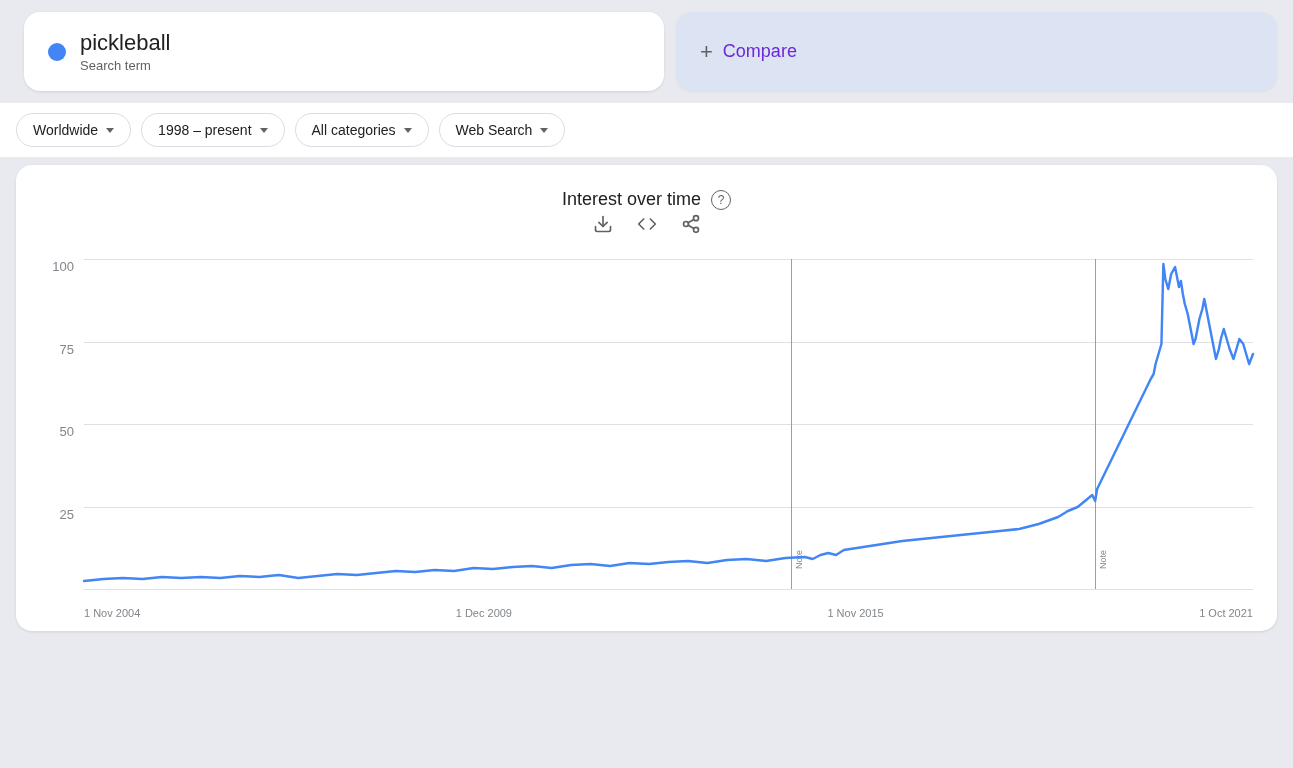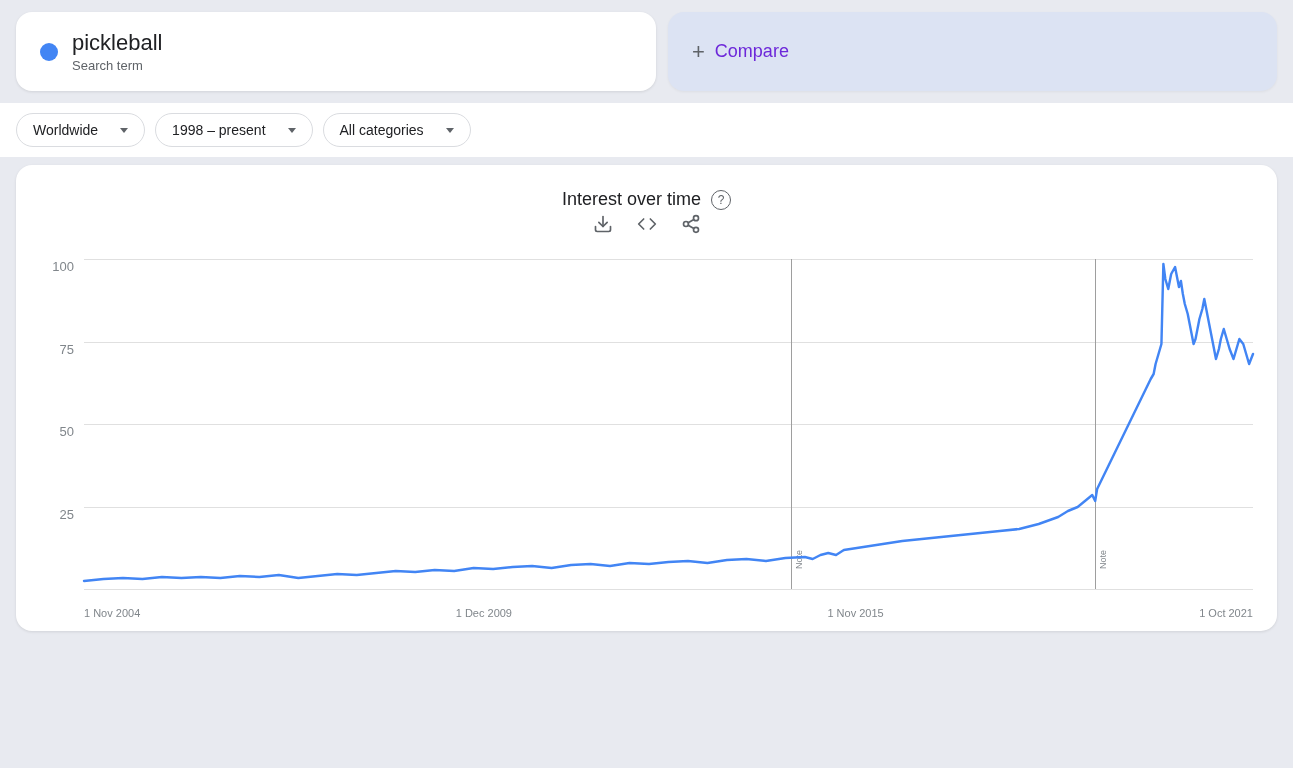--- a/index.html
+++ b/index.html
@@ -19,20 +19,21 @@
 
     .search-term-card {
       background: #fff;
       border-radius: 16px;
       padding: 18px 24px;
       display: flex;
       align-items: center;
       gap: 14px;
       flex: 0 0 640px;
       box-shadow: 0 1px 3px rgba(0,0,0,0.1);
+      margin-left: 8px;
     }
 
     .term-dot {
       width: 18px;
       height: 18px;
       border-radius: 50%;
       background: #4285f4;
       flex-shrink: 0;
     }
 
@@ -81,21 +82,21 @@
       display: flex;
       gap: 10px;
       padding: 10px 16px;
       background: #fff;
       margin: 0 0 8px 0;
     }
 
     .filter-btn {
       display: flex;
       align-items: center;
-      gap: 20px;
+      gap: 6px;
       border: 1px solid #dadce0;
       border-radius: 24px;
       padding: 8px 16px;
       background: #fff;
       font-size: 14px;
       color: #202124;
       cursor: pointer;
       font-family: inherit;
     }
 
@@ -271,20 +272,24 @@
   <button class="filter-btn">
     <span>Worldwide</span>
     <span class="chevron"></span>
   </button>
   <button class="filter-btn">
     <span>1998 – present</span>
     <span class="chevron"></span>
   </button>
   <button class="filter-btn">
     <span>All categories</span>
+    <span class="chevron"></span>
+  </button>
+  <button class="filter-btn">
+    <span>Web Search</span>
     <span class="chevron"></span>
   </button>
 </div>
 
 <div class="main-content">
   <div class="chart-header">
     <div class="chart-title-group">
       <span class="chart-title">Interest over time</span>
       <div class="help-icon">
         <span>?</span>

